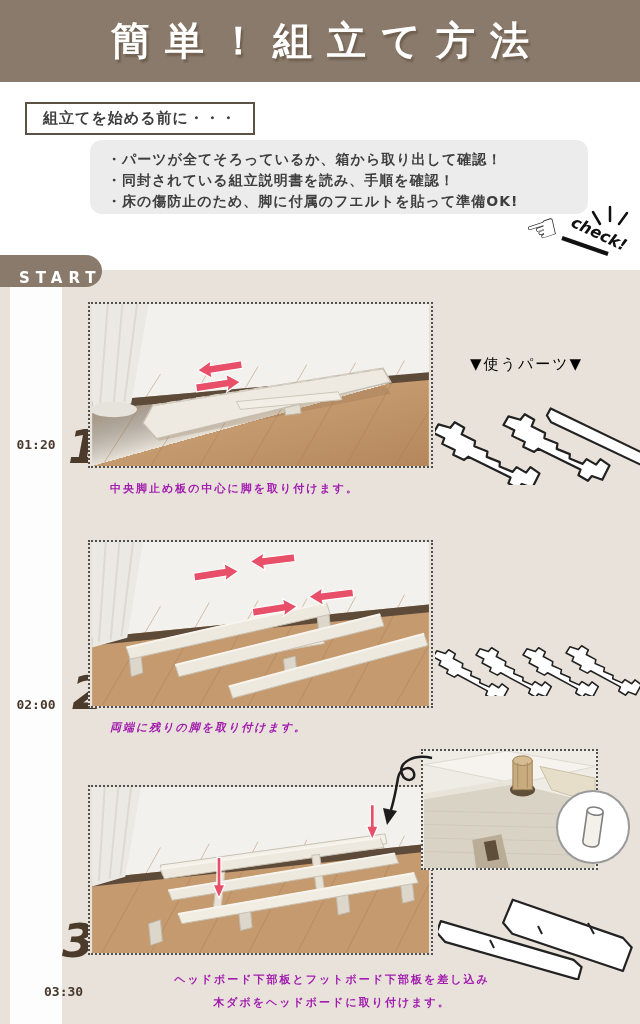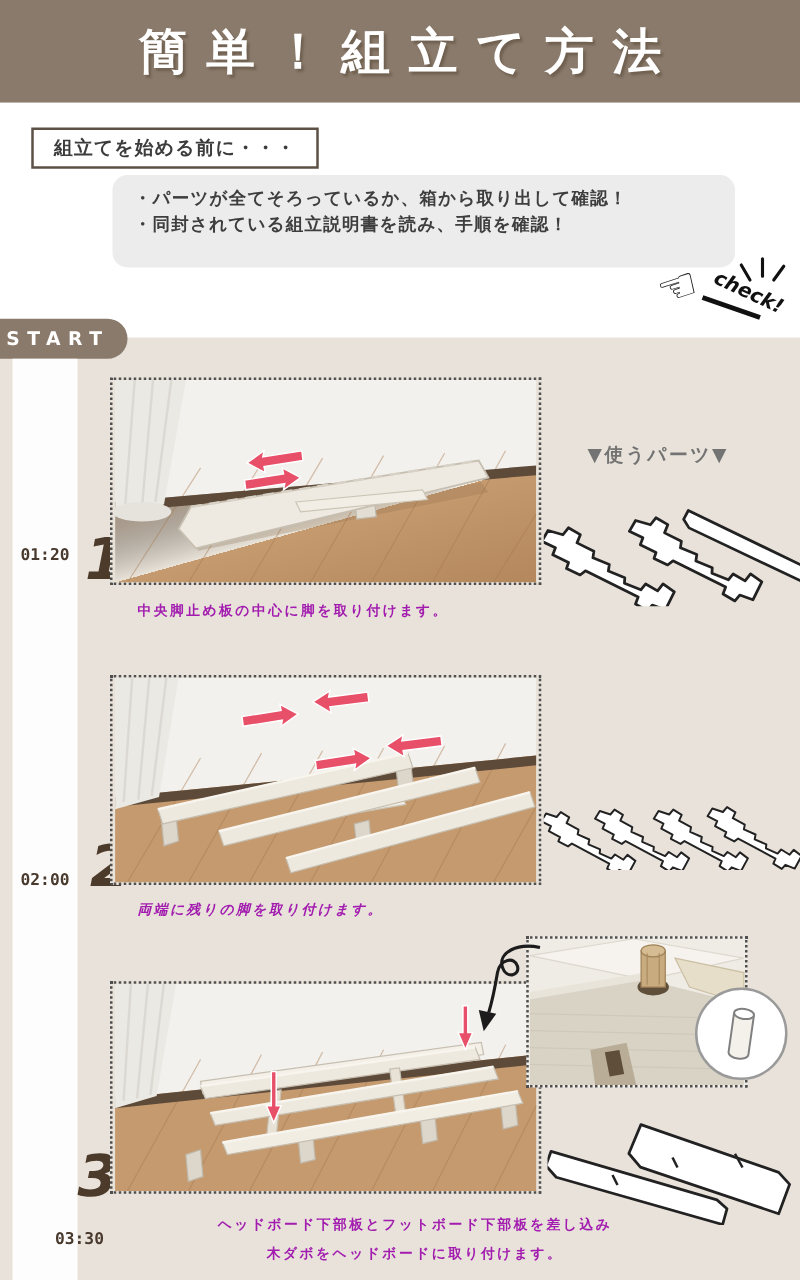--- a/index.html
+++ b/index.html
@@ -23,33 +23,33 @@
   
   .label-box{left:25px;top:102px;width:230px;height:33px;background:#fff;
     border:2px solid #5c5144;display:flex;align-items:center;justify-content:center;}
   .label-box span{font-size:15px;font-weight:bold;color:#3c3c3c;letter-spacing:1px;}
   
   .bullet-box{left:90px;top:140px;width:498px;height:74px;background:var(--gray_box);
     border-radius:12px;padding:9px 0 0 17px;}
   .bullet{font-size:14px;font-weight:bold;color:#3e3e3e;line-height:21px;letter-spacing:1px;}
   
   .start-badge{left:0;top:255px;width:102px;height:32px;background:var(--brown);
-    border-radius:0 16px 16px 0;display:flex;align-items:center;padding-left:5px;}
+    border-radius:0 16px 16px 0;display:flex;align-items:flex-end;padding-left:19px;}
   .start-badge span{color:#fff;font-size:15px;font-weight:bold;letter-spacing:6px;}
   
   .timeline-bar{left:10px;top:287px;width:52px;height:737px;background:#fdfdfd;}
   .time{left:10px;width:52px;text-align:center;font-family:"DejaVu Sans Mono","Liberation Mono",monospace;
     font-size:13px;font-weight:bold;color:var(--timeline_brown);}
   .stepnum{font-family:"DejaVu Sans","Liberation Sans",sans-serif;font-style:italic;
     font-weight:bold;font-size:46px;color:#4c3a2b;line-height:1;}
   
   .photo{border:2px dotted #4f4f4f;background:#e8e2d8;overflow:hidden;}
   .photo svg{display:block;}
   .caption{font-size:11px;font-weight:bold;color:#a21caf;letter-spacing:2px;line-height:23px;}
-  .parts-label{font-size:15px;font-weight:bold;color:#737373;letter-spacing:2px;}
+  .parts-label{font-size:15px;font-weight:normal;color:#000000;letter-spacing:2px;}
   
   .inset{left:421px;top:749px;width:177px;height:121px;border:2px dotted #4f4f4f;background:#efece6;overflow:visible;}
   .dowel-circle{left:556px;top:790px;width:74px;height:74px;border-radius:50%;
     background:#fff;border:2px solid #9a9a9a;display:flex;align-items:center;justify-content:center;}
 </style>
 </head>
 <body>
 
 <div class="abs white-top"></div>
 
@@ -57,20 +57,21 @@
   <h1>簡単！組立て方法</h1>
 </header>
 
 <div class="abs label-box">
   <span>組立てを始める前に・・・</span>
 </div>
 
 <div class="abs bullet-box">
   <div class="bullet">・パーツが全てそろっているか、箱から取り出して確認！</div>
   <div class="bullet">・同封されている組立説明書を読み、手順を確認！</div>
+  <div class="bullet">・床の傷防止のため、脚に付属のフエルトを貼って準備OK!</div>
 </div>
 
 <svg class="abs" style="left:522px;top:196px;" width="120" height="64" viewBox="0 0 120 64">
   <text transform="rotate(-18 20 34)" x="4" y="46" font-size="36" fill="#1a1a1a">☜</text>
   <line x1="40" y1="42" x2="86" y2="58" stroke="#111" stroke-width="4"></line>
   <text transform="translate(48,30) rotate(25)" x="0" y="0" font-size="16" font-weight="bold" font-style="italic" fill="#111">check!</text>
   <g stroke="#111" stroke-width="2.5" stroke-linecap="round">
     <line x1="78" y1="28" x2="71" y2="16"></line>
     <line x1="88" y1="25" x2="88" y2="11"></line>
     <line x1="97" y1="28" x2="105" y2="17"></line>

